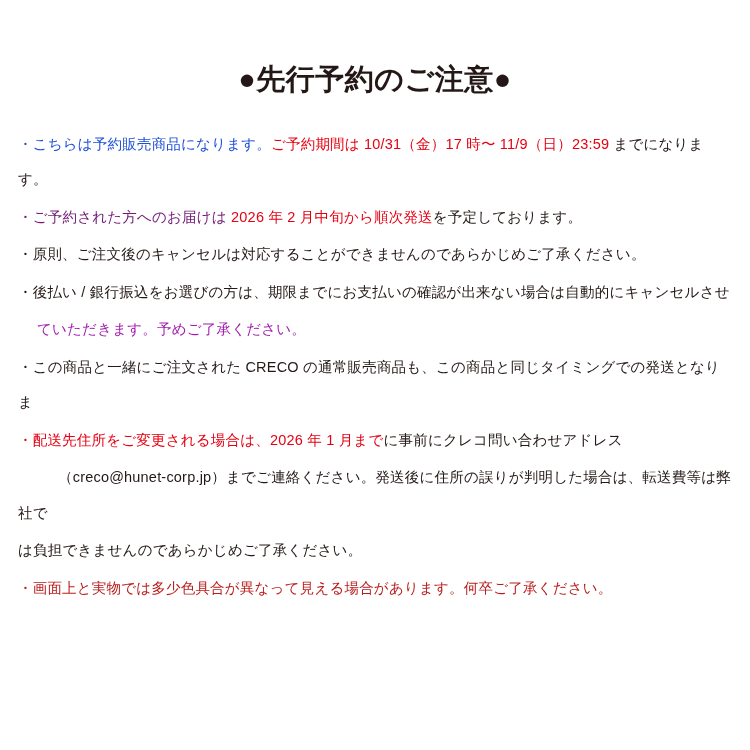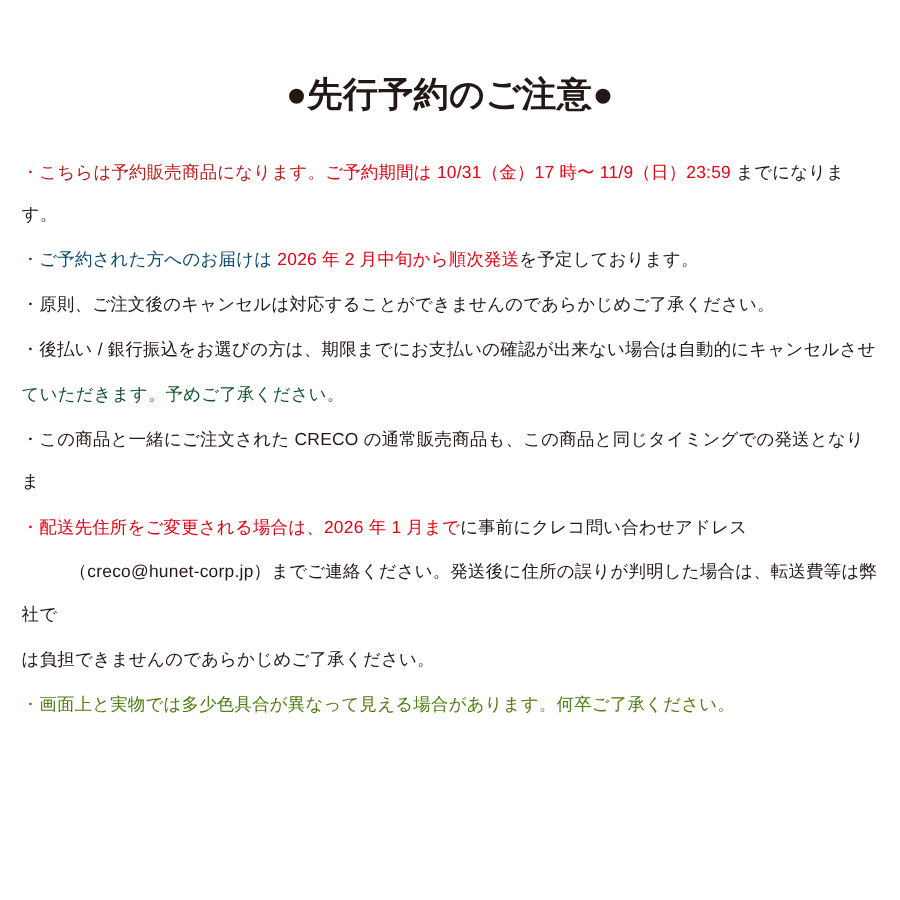--- a/index.html
+++ b/index.html
@@ -47,25 +47,25 @@
 </style>
 </head>
 <body>
 
 <div class="page">
 
   <h1 class="notice-title">●先行予約のご注意●</h1>
 
   <ul class="notice-list">
 
-  <li class="notice-item"><span style="color: #b91c1c;">・こちらは予約販売商品になります。</span><span style="color: rgb(230, 0, 18);">ご予約期間は 10/31（金）17 時〜 11/9（日）23:59 </span><span style="color: rgb(35, 24, 21);">までになります。</span></li>
-      <li class="notice-item"><span style="color: #0c4a6e;">・ご予約された方へのお届けは </span><span style="color: rgb(230, 0, 18);">2026 年 2 月中旬から順次発送</span><span style="color: rgb(35, 24, 21);">を予定しております。</span></li>
+  <li class="notice-item"><span style="color: #1d4ed8;">・こちらは予約販売商品になります。</span><span style="color: rgb(230, 0, 18);">ご予約期間は 10/31（金）17 時〜 11/9（日）23:59 </span><span style="color: rgb(35, 24, 21);">までになります。</span></li>
+      <li class="notice-item"><span style="color: #701a75;">・ご予約された方へのお届けは </span><span style="color: rgb(230, 0, 18);">2026 年 2 月中旬から順次発送</span><span style="color: rgb(35, 24, 21);">を予定しております。</span></li>
       <li class="notice-item"><span style="color: rgb(35, 24, 21);">・原則、ご注文後のキャンセルは対応することができませんのであらかじめご了承ください。</span></li>
       <li class="notice-item"><span style="color: rgb(35, 24, 21);">・後払い / 銀行振込をお選びの方は、期限までにお支払いの確認が出来ない場合は自動的にキャンセルさせ</span></li>
-      <li class="notice-item"><span style="color: #14532d;">ていただきます。予めご了承ください。</span></li>
+      <li class="notice-item"><span style="color: #a21caf; margin-left: 19px;">ていただきます。予めご了承ください。</span></li>
       <li class="notice-item"><span style="color: rgb(35, 24, 21);">・この商品と一緒にご注文された CRECO の通常販売商品も、この商品と同じタイミングでの発送となりま</span></li>
       <li class="notice-item"><span style="color: rgb(230, 0, 18);">・配送先住所をご変更される場合は、2026 年 1 月まで</span><span style="color: rgb(35, 24, 21); text-align: right;">に事前にクレコ問い合わせアドレス</span></li>
       <li class="notice-item"><span style="color: rgb(35, 24, 21); margin-left: 40px;">（creco@hunet-corp.jp）までご連絡ください。発送後に住所の誤りが判明した場合は、転送費等は弊社で</span></li>
       <li class="notice-item"><span style="color: rgb(35, 24, 21);">は負担できませんのであらかじめご了承ください。</span></li>
-      <li class="notice-item"><span style="color: #4d7c0f;">・画面上と実物では多少色具合が異なって見える場合があります。何卒ご了承ください。</span></li>
+      <li class="notice-item"><span style="color: #b91c1c;">・画面上と実物では多少色具合が異なって見える場合があります。何卒ご了承ください。</span></li>
     </ul>
 
 </div>
 
 </body></html>

